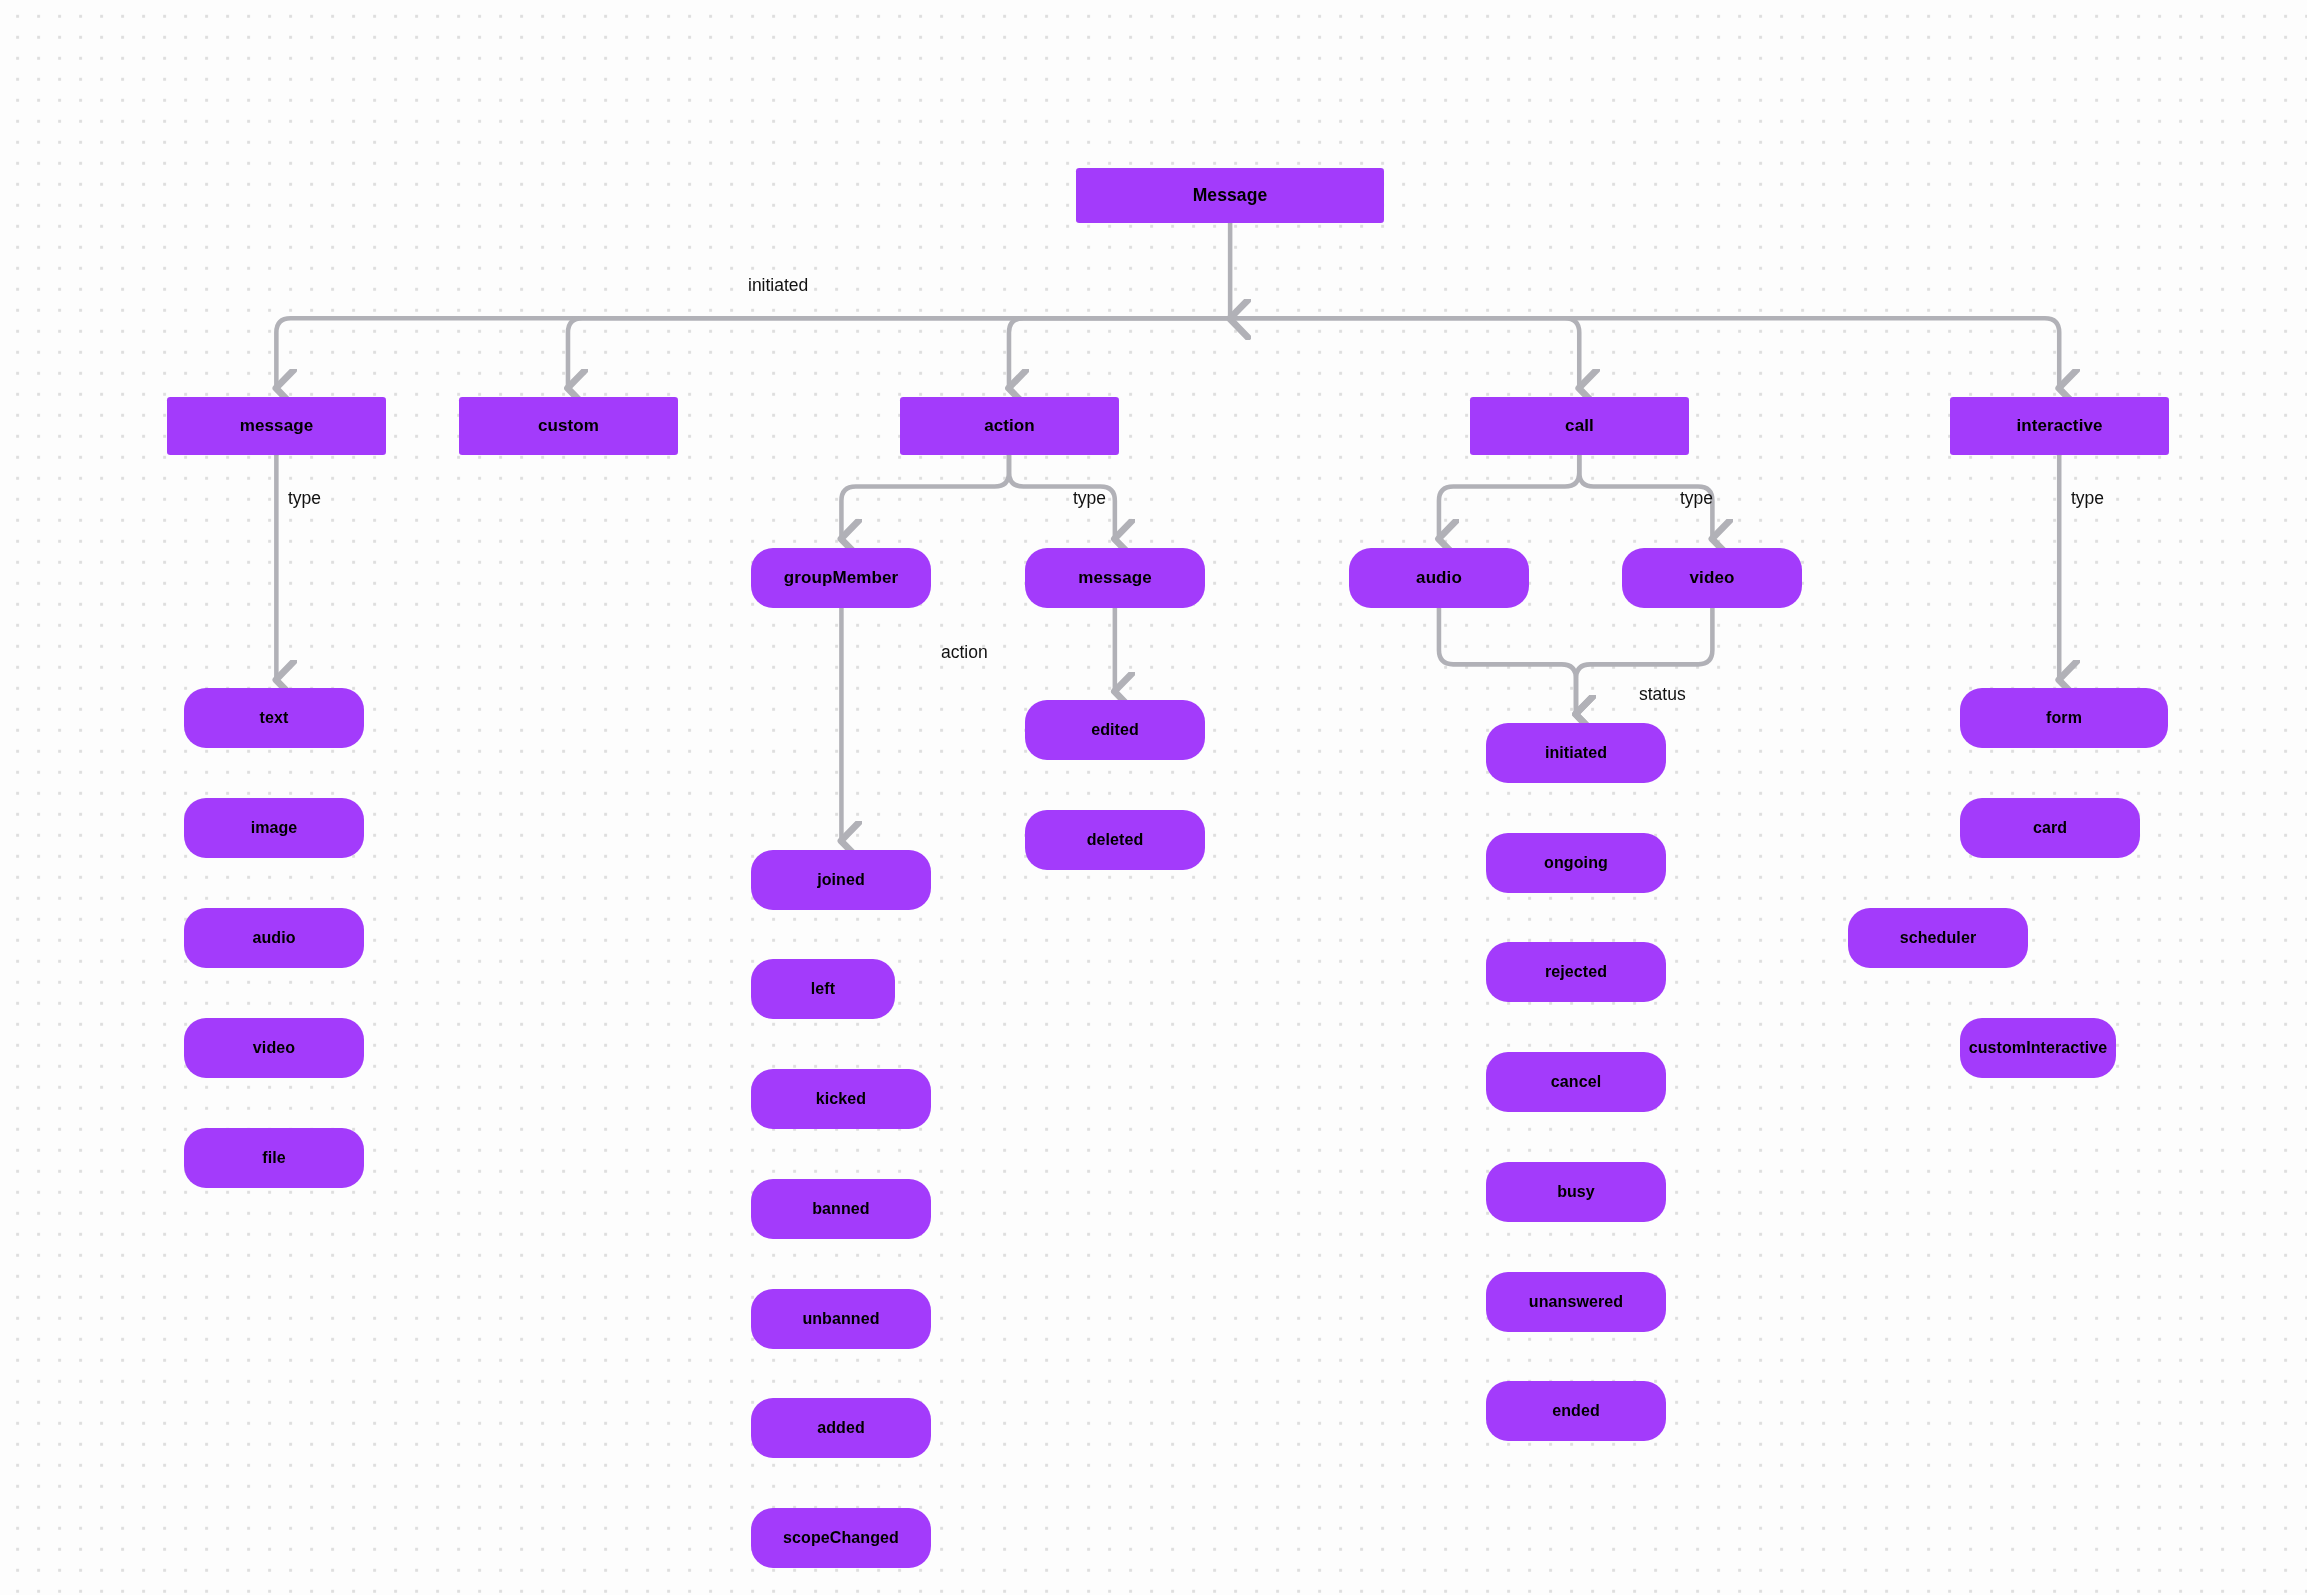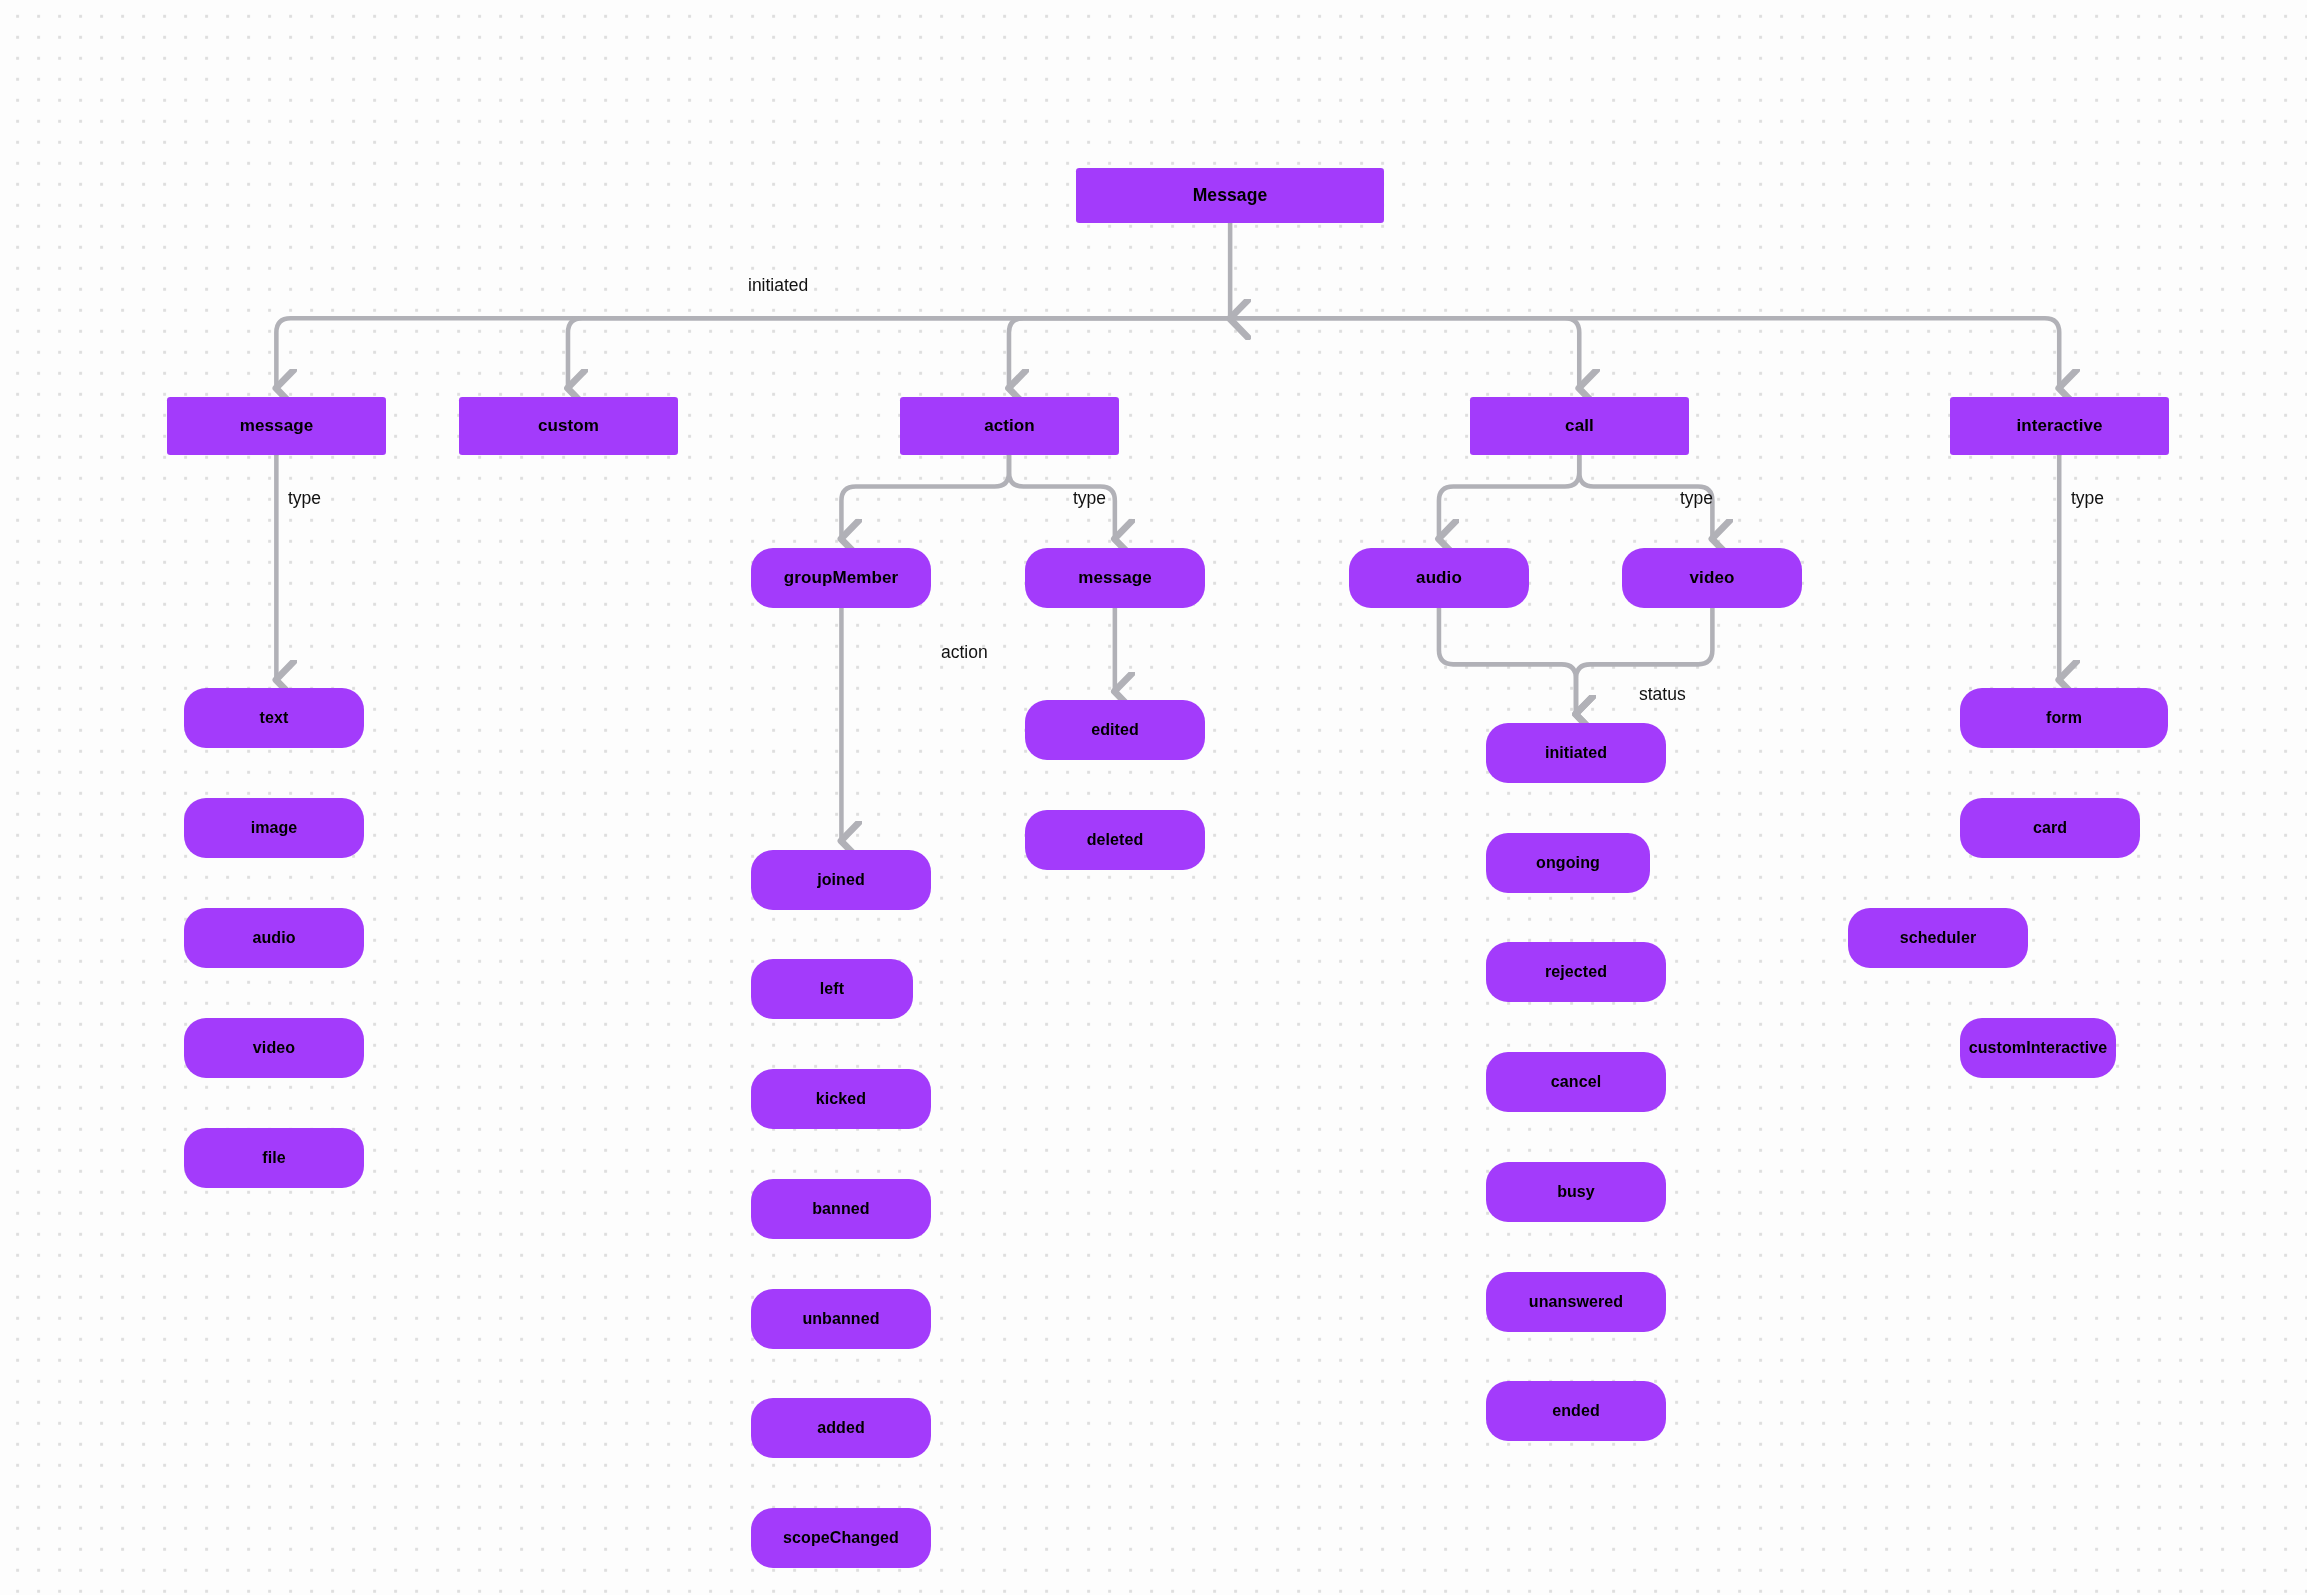--- a/index.html
+++ b/index.html
@@ -143,21 +143,21 @@
       </div>
       <div class="node pill leaf" style="left: 184px; top: 1018px; width: 180px; height: 60px;">
         <span>video</span>
       </div>
       <div class="node pill leaf" style="left: 184px; top: 1128px; width: 180px; height: 60px;">
         <span>file</span>
       </div>
       <div class="node pill leaf" style="left: 751px; top: 850px; width: 180px; height: 60px;">
         <span>joined</span>
       </div>
-      <div class="node pill leaf" style="left: 751px; top: 959px; width: 162px; height: 60px;">
+      <div class="node pill leaf" style="left: 751px; top: 959px; width: 144px; height: 60px;">
         <span>left</span>
       </div>
       <div class="node pill leaf" style="left: 751px; top: 1069px; width: 180px; height: 60px;">
         <span>kicked</span>
       </div>
       <div class="node pill leaf" style="left: 751px; top: 1179px; width: 180px; height: 60px;">
         <span>banned</span>
       </div>
       <div class="node pill leaf" style="left: 751px; top: 1289px; width: 180px; height: 60px;">
         <span>unbanned</span>
@@ -170,21 +170,21 @@
       </div>
       <div class="node pill leaf" style="left: 1025px; top: 700px; width: 180px; height: 60px;">
         <span>edited</span>
       </div>
       <div class="node pill leaf" style="left: 1025px; top: 810px; width: 180px; height: 60px;">
         <span>deleted</span>
       </div>
       <div class="node pill leaf" style="left: 1486px; top: 723px; width: 180px; height: 60px;">
         <span>initiated</span>
       </div>
-      <div class="node pill leaf" style="left: 1486px; top: 833px; width: 164px; height: 60px;">
+      <div class="node pill leaf" style="left: 1486px; top: 833px; width: 180px; height: 60px;">
         <span>ongoing</span>
       </div>
       <div class="node pill leaf" style="left: 1486px; top: 942px; width: 180px; height: 60px;">
         <span>rejected</span>
       </div>
       <div class="node pill leaf" style="left: 1486px; top: 1052px; width: 180px; height: 60px;">
         <span>cancel</span>
       </div>
       <div class="node pill leaf" style="left: 1486px; top: 1162px; width: 180px; height: 60px;">
         <span>busy</span>

